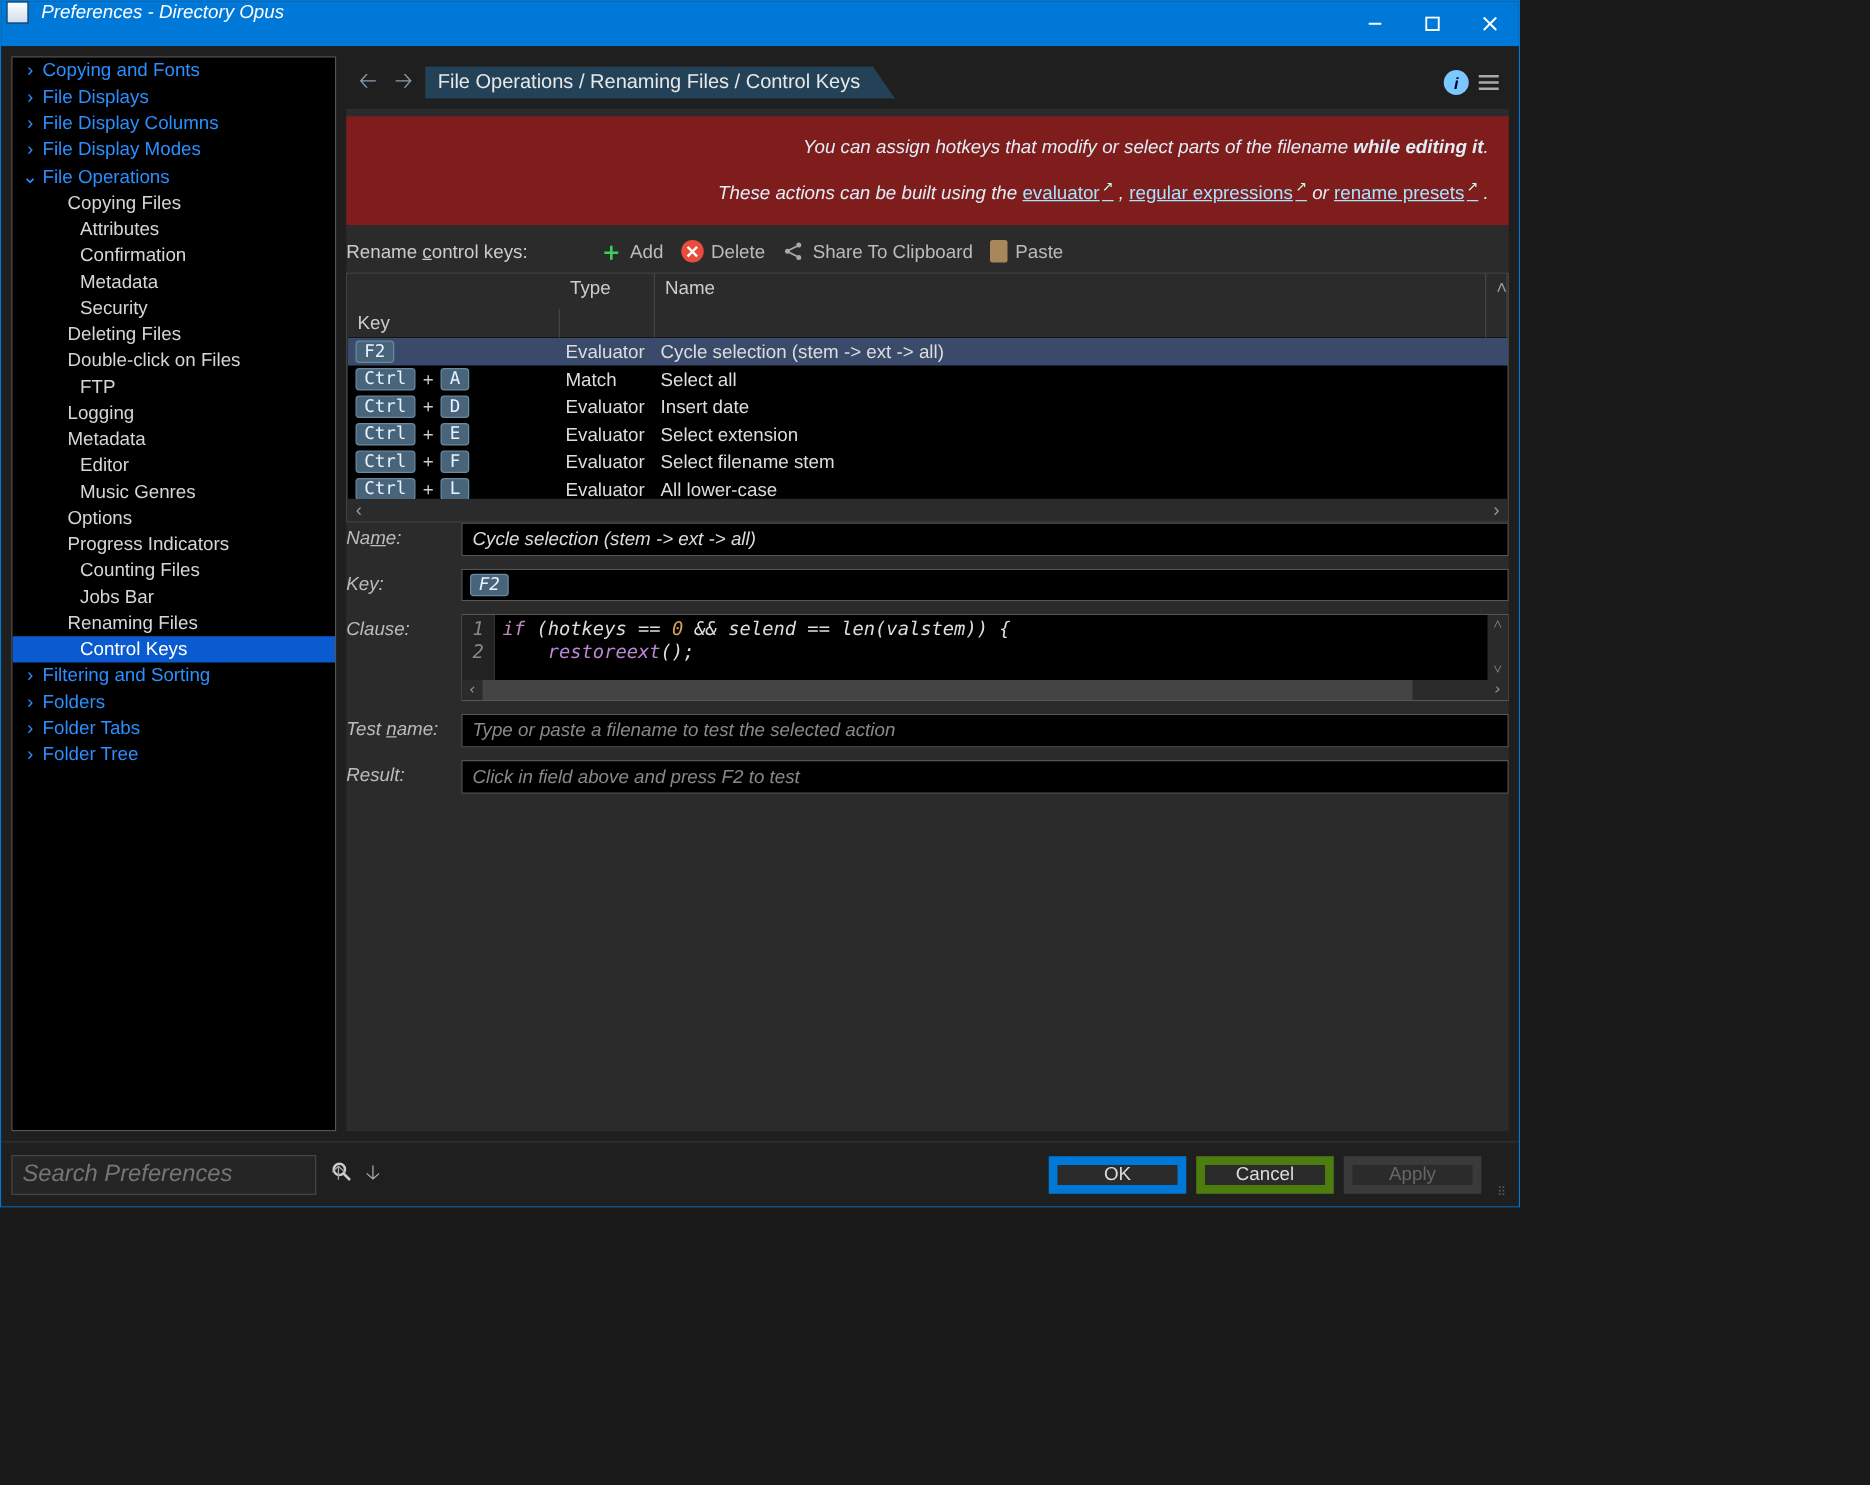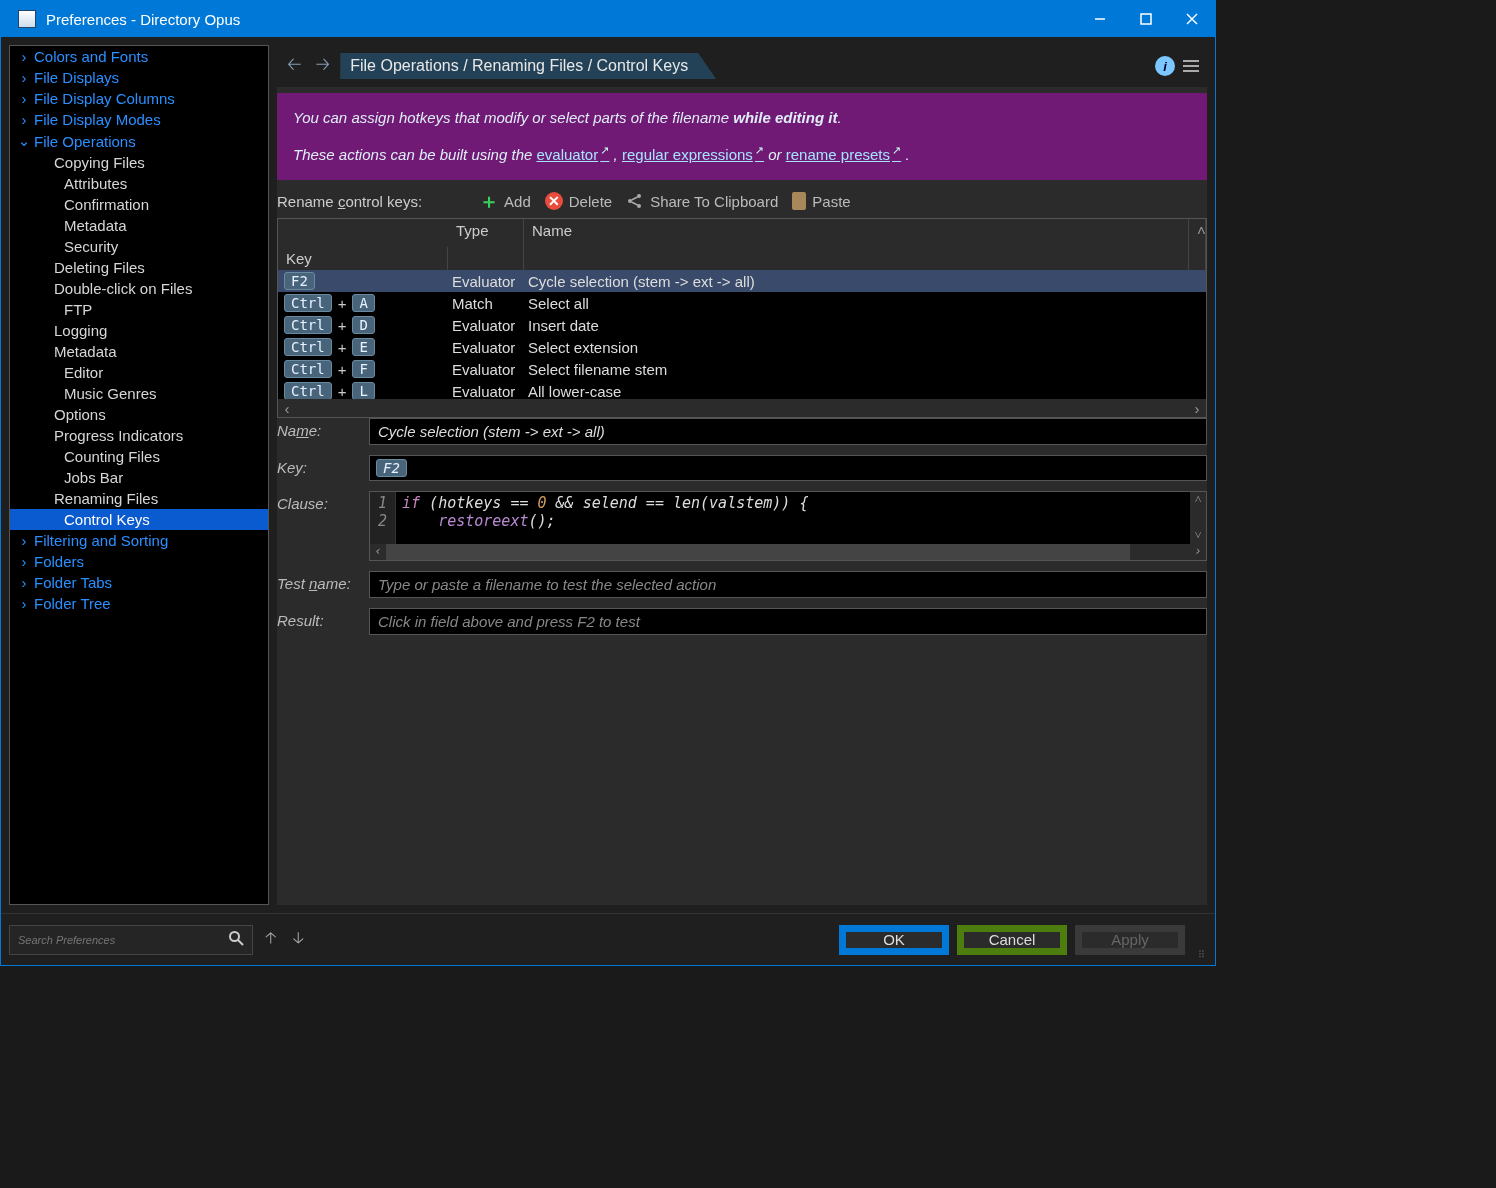--- a/index.html
+++ b/index.html
@@ -17,24 +17,25 @@
   height: 966px;
   background: #2b2b2b;
   border: 1px solid #0078d7;
   display: flex;
   flex-direction: column;
 }
 .titlebar {
   height: 36px;
   background: #0078d7;
   display: flex;
-  align-items: center;
+  align-items: flex-start;
   color: #fff;
-  padding-left: 17px;
+  padding-left: 4px;
   flex: 0 0 auto;
+  font-style: italic;
 }
 .titlebar .appicon {
   width: 18px; height: 18px; margin-right: 10px;
   background: linear-gradient(#fff,#cde);
   border: 1px solid #246;
 }
 .titlebar .title { font-size: 15px; }
 .titlebar .spacer { flex: 1; }
 .tbtn { width: 46px; height: 36px; display:flex; align-items:center; justify-content:center; color:#fff; cursor:pointer; }
 
@@ -108,26 +109,27 @@
 .crumb-right { margin-left: auto; display:flex; align-items:center; gap:6px; }
 .info-badge {
   width: 20px; height: 20px; border-radius: 50%;
   background: #7cc7ff; color:#003; display:flex; align-items:center; justify-content:center;
   font-weight:bold; font-style:italic; font-size:13px;
 }
 .hamburger { display:flex; flex-direction:column; gap:3px; cursor:pointer; padding:2px; }
 .hamburger span { width:16px; height:2px; background:#aaa; }
 
 .intro {
-  background: #701a75;
+  background: #7f1d1d;
   margin: 6px 0;
   padding: 14px 16px;
   color: #dfeef6;
   font-size: 15px;
   line-height: 1.5;
+  text-align: right;
 }
 .intro em { font-style: italic; }
 .intro strong { font-style: italic; font-weight: bold; }
 .intro a { color: #a6e3ff; text-decoration: underline; }
 .ext-icon::after { content:"↗"; font-size:11px; vertical-align: super; margin-left:2px; color:#cfe; }
 
 .toolbar {
   display: flex; align-items:center; gap: 14px; padding: 6px 0 8px 0;
   font-size: 15px; color:#ccc;
 }
@@ -199,21 +201,21 @@
   display: flex;
   align-items: center;
   padding: 8px;
   gap: 8px;
 }
 .searchbox {
   width: 244px; background:#252525; border:1px solid #444;
   display:flex; align-items:center; padding:4px 8px;
 }
 .searchbox input {
-  flex:1; background:transparent; border:none; color:#ccc; font-size:11px;
+  flex:1; background:transparent; border:none; color:#ccc; font-size:19px;
   font-style:italic; outline:none;
 }
 .search-icon { color:#ccc; font-size:16px; }
 .arrow-btn { color:#aaa; cursor:pointer; padding:4px; font-size:16px; }
 .footer .spacer { flex:1; }
 .dlg-btn {
   width:110px; height:30px; background:#2b2b2b; border:7px solid #4d7c0f;
   color:#ddd; display:flex; align-items:center; justify-content:center;
   cursor:pointer;
 }
@@ -247,21 +249,21 @@
         </svg>
     </div>
   </div>
 
   <div class="body">
 
     <div class="sidebar">
       <div class="tree" id="tree">
           <div class="tree-item cat">
             <span class="twisty">›</span>
-            <span>Colors and Fonts</span>
+            <span>Copying and Fonts</span>
           </div>
           <div class="tree-item cat">
             <span class="twisty">›</span>
             <span>File Displays</span>
           </div>
           <div class="tree-item cat">
             <span class="twisty">›</span>
             <span>File Display Columns</span>
           </div>
           <div class="tree-item cat">

